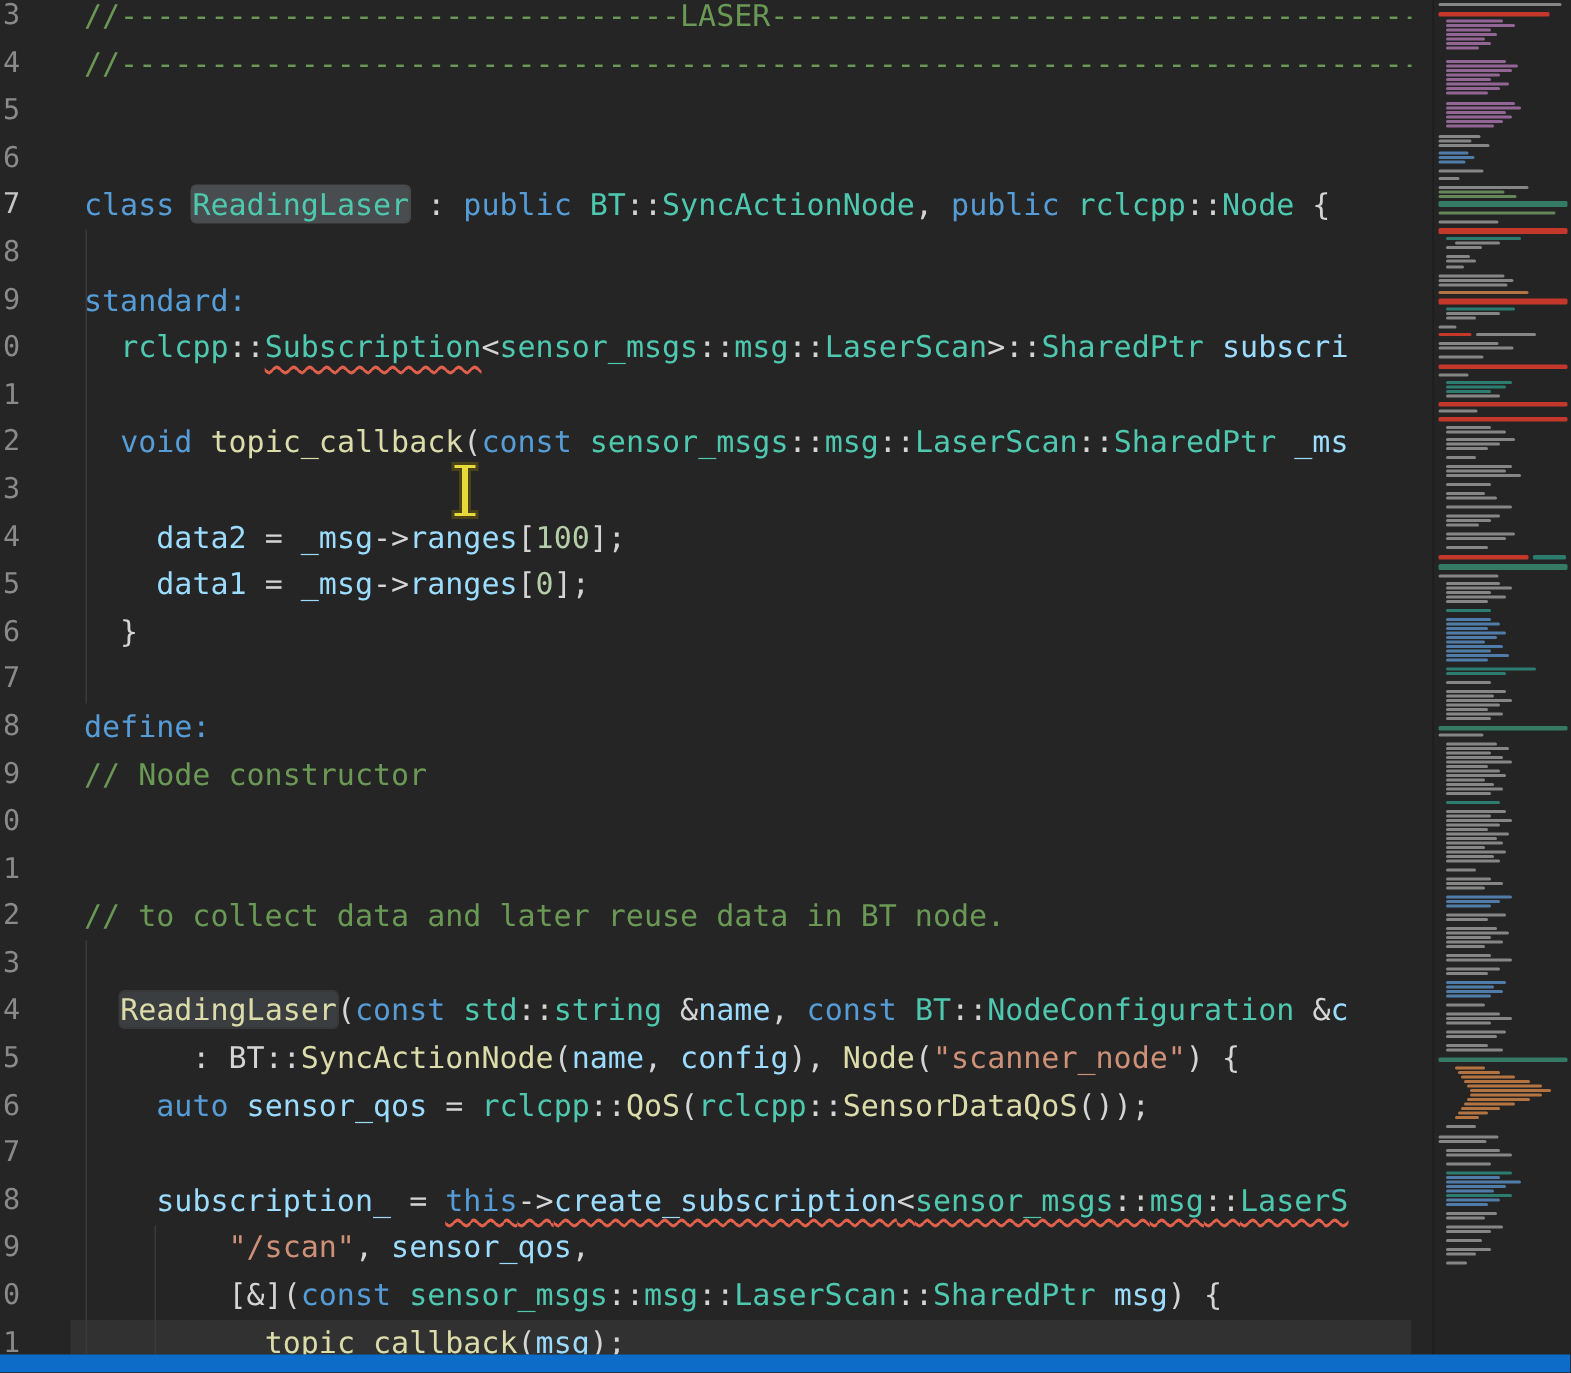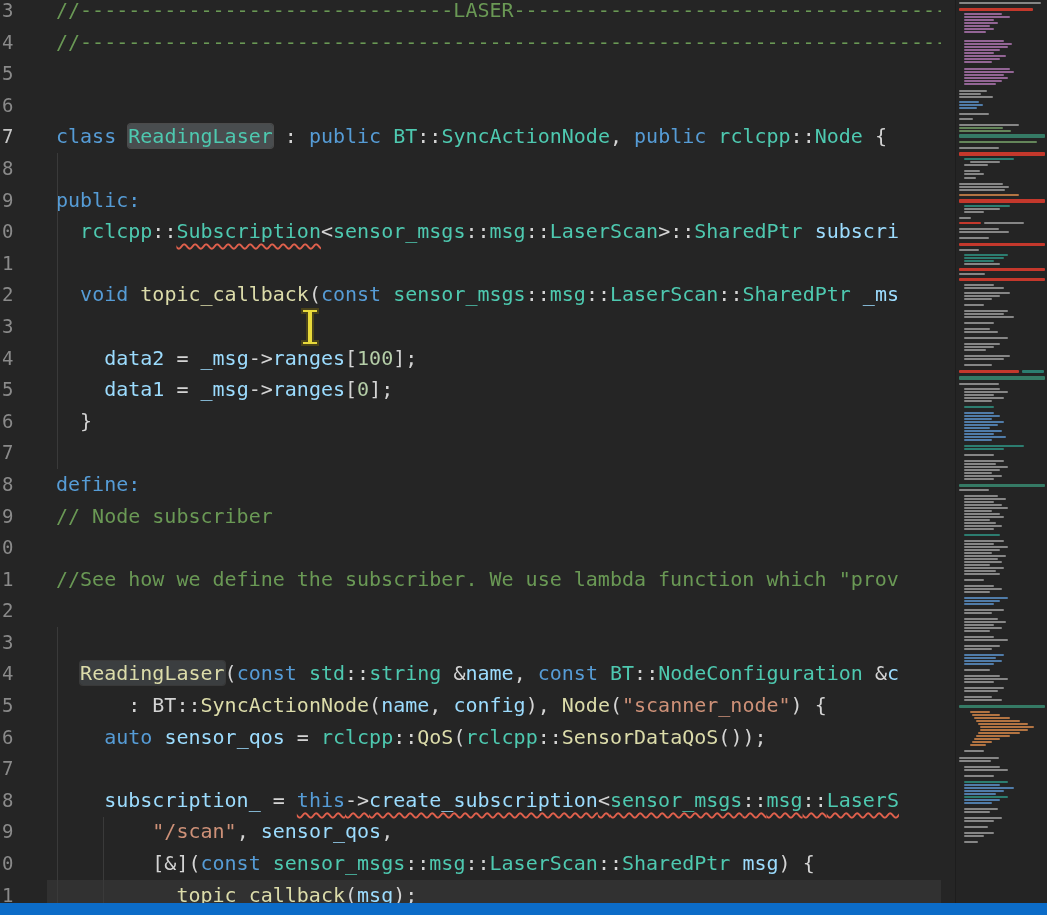--- a/index.html
+++ b/index.html
@@ -59,34 +59,34 @@
 <body>
 
 <div class="editor">
   <div class="code-viewport" id="code-lines">
       <div class="line"><span class="gutter">3</span><span class="tok" style="color: rgb(106, 153, 85);">//-------------------------------LASER---------------------------------------------</span></div>
       <div class="line"><span class="gutter">4</span><span class="tok" style="color: rgb(106, 153, 85);">//------------------------------------------------------------------------------</span></div>
       <div class="line"><span class="gutter">5</span></div>
       <div class="line"><span class="gutter">6</span></div>
       <div class="line"><span class="gutter bright">7</span><span class="tok" style="color: rgb(86, 156, 214);">class</span><span class="tok" style="color: rgb(212, 212, 212);"> </span><span class="tok hl" style="color: rgb(78, 201, 176);">ReadingLaser</span><span class="tok" style="color: rgb(212, 212, 212);"> : </span><span class="tok" style="color: rgb(86, 156, 214);">public</span><span class="tok" style="color: rgb(212, 212, 212);"> </span><span class="tok" style="color: rgb(78, 201, 176);">BT</span><span class="tok" style="color: rgb(212, 212, 212);">::</span><span class="tok" style="color: rgb(78, 201, 176);">SyncActionNode</span><span class="tok" style="color: rgb(212, 212, 212);">, </span><span class="tok" style="color: rgb(86, 156, 214);">public</span><span class="tok" style="color: rgb(212, 212, 212);"> </span><span class="tok" style="color: rgb(78, 201, 176);">rclcpp</span><span class="tok" style="color: rgb(212, 212, 212);">::</span><span class="tok" style="color: rgb(78, 201, 176);">Node</span><span class="tok" style="color: rgb(212, 212, 212);"> {</span></div>
       <div class="line"><span class="gutter">8</span></div>
-      <div class="line"><span class="gutter">9</span><span class="tok" style="color: rgb(86, 156, 214);">public:</span></div>
+      <div class="line"><span class="gutter">9</span><span class="tok" style="color: rgb(86, 156, 214);">standard:</span></div>
       <div class="line"><span class="gutter">0</span><span class="tok" style="color: rgb(212, 212, 212);">  </span><span class="tok" style="color: rgb(78, 201, 176);">rclcpp</span><span class="tok" style="color: rgb(212, 212, 212);">::</span><span class="tok sq" style="color: rgb(78, 201, 176);">Subscription</span><span class="tok" style="color: rgb(212, 212, 212);">&lt;</span><span class="tok" style="color: rgb(78, 201, 176);">sensor_msgs</span><span class="tok" style="color: rgb(212, 212, 212);">::</span><span class="tok" style="color: rgb(78, 201, 176);">msg</span><span class="tok" style="color: rgb(212, 212, 212);">::</span><span class="tok" style="color: rgb(78, 201, 176);">LaserScan</span><span class="tok" style="color: rgb(212, 212, 212);">&gt;::</span><span class="tok" style="color: rgb(78, 201, 176);">SharedPtr</span><span class="tok" style="color: rgb(212, 212, 212);"> </span><span class="tok" style="color: rgb(156, 220, 254);">subscri</span></div>
       <div class="line"><span class="gutter">1</span></div>
       <div class="line"><span class="gutter">2</span><span class="tok" style="color: rgb(212, 212, 212);">  </span><span class="tok" style="color: rgb(86, 156, 214);">void</span><span class="tok" style="color: rgb(212, 212, 212);"> </span><span class="tok" style="color: rgb(220, 220, 170);">topic_callback</span><span class="tok" style="color: rgb(212, 212, 212);">(</span><span class="tok" style="color: rgb(86, 156, 214);">const</span><span class="tok" style="color: rgb(212, 212, 212);"> </span><span class="tok" style="color: rgb(78, 201, 176);">sensor_msgs</span><span class="tok" style="color: rgb(212, 212, 212);">::</span><span class="tok" style="color: rgb(78, 201, 176);">msg</span><span class="tok" style="color: rgb(212, 212, 212);">::</span><span class="tok" style="color: rgb(78, 201, 176);">LaserScan</span><span class="tok" style="color: rgb(212, 212, 212);">::</span><span class="tok" style="color: rgb(78, 201, 176);">SharedPtr</span><span class="tok" style="color: rgb(212, 212, 212);"> </span><span class="tok" style="color: rgb(156, 220, 254);">_ms</span></div>
       <div class="line"><span class="gutter">3</span></div>
       <div class="line"><span class="gutter">4</span><span class="tok" style="color: rgb(212, 212, 212);">    </span><span class="tok" style="color: rgb(156, 220, 254);">data2</span><span class="tok" style="color: rgb(212, 212, 212);"> = </span><span class="tok" style="color: rgb(156, 220, 254);">_msg</span><span class="tok" style="color: rgb(212, 212, 212);">-&gt;</span><span class="tok" style="color: rgb(156, 220, 254);">ranges</span><span class="tok" style="color: rgb(212, 212, 212);">[</span><span class="tok" style="color: rgb(181, 206, 168);">100</span><span class="tok" style="color: rgb(212, 212, 212);">];</span></div>
       <div class="line"><span class="gutter">5</span><span class="tok" style="color: rgb(212, 212, 212);">    </span><span class="tok" style="color: rgb(156, 220, 254);">data1</span><span class="tok" style="color: rgb(212, 212, 212);"> = </span><span class="tok" style="color: rgb(156, 220, 254);">_msg</span><span class="tok" style="color: rgb(212, 212, 212);">-&gt;</span><span class="tok" style="color: rgb(156, 220, 254);">ranges</span><span class="tok" style="color: rgb(212, 212, 212);">[</span><span class="tok" style="color: rgb(181, 206, 168);">0</span><span class="tok" style="color: rgb(212, 212, 212);">];</span></div>
       <div class="line"><span class="gutter">6</span><span class="tok" style="color: rgb(212, 212, 212);">  }</span></div>
       <div class="line"><span class="gutter">7</span></div>
       <div class="line"><span class="gutter">8</span><span class="tok" style="color: rgb(86, 156, 214);">define:</span></div>
-      <div class="line"><span class="gutter">9</span><span class="tok" style="color: rgb(106, 153, 85);">// Node subscriber</span></div>
+      <div class="line"><span class="gutter">9</span><span class="tok" style="color: rgb(106, 153, 85);">// Node constructor</span></div>
       <div class="line"><span class="gutter">0</span></div>
-      <div class="line"><span class="gutter">1</span><span class="tok" style="color: rgb(106, 153, 85);">//See how we define the subscriber. We use lambda function which "prov</span></div>
-      <div class="line"><span class="gutter">2</span></div>
+      <div class="line"><span class="gutter">1</span></div>
+      <div class="line"><span class="gutter">2</span><span class="tok" style="color: rgb(106, 153, 85);">// to collect data and later reuse data in BT node.</span></div>
       <div class="line"><span class="gutter">3</span></div>
       <div class="line"><span class="gutter">4</span><span class="tok" style="color: rgb(212, 212, 212);">  </span><span class="tok hl2" style="color: rgb(220, 220, 170);">ReadingLaser</span><span class="tok" style="color: rgb(212, 212, 212);">(</span><span class="tok" style="color: rgb(86, 156, 214);">const</span><span class="tok" style="color: rgb(212, 212, 212);"> </span><span class="tok" style="color: rgb(78, 201, 176);">std</span><span class="tok" style="color: rgb(212, 212, 212);">::</span><span class="tok" style="color: rgb(78, 201, 176);">string</span><span class="tok" style="color: rgb(212, 212, 212);"> &amp;</span><span class="tok" style="color: rgb(156, 220, 254);">name</span><span class="tok" style="color: rgb(212, 212, 212);">, </span><span class="tok" style="color: rgb(86, 156, 214);">const</span><span class="tok" style="color: rgb(212, 212, 212);"> </span><span class="tok" style="color: rgb(78, 201, 176);">BT</span><span class="tok" style="color: rgb(212, 212, 212);">::</span><span class="tok" style="color: rgb(78, 201, 176);">NodeConfiguration</span><span class="tok" style="color: rgb(212, 212, 212);"> &amp;</span><span class="tok" style="color: rgb(156, 220, 254);">c</span></div>
       <div class="line"><span class="gutter">5</span><span class="tok" style="color: rgb(212, 212, 212);">      : </span><span class="tok" style="color: rgb(212, 212, 212);">BT</span><span class="tok" style="color: rgb(212, 212, 212);">::</span><span class="tok" style="color: rgb(220, 220, 170);">SyncActionNode</span><span class="tok" style="color: rgb(212, 212, 212);">(</span><span class="tok" style="color: rgb(156, 220, 254);">name</span><span class="tok" style="color: rgb(212, 212, 212);">, </span><span class="tok" style="color: rgb(156, 220, 254);">config</span><span class="tok" style="color: rgb(212, 212, 212);">), </span><span class="tok" style="color: rgb(220, 220, 170);">Node</span><span class="tok" style="color: rgb(212, 212, 212);">(</span><span class="tok" style="color: rgb(206, 145, 120);">"scanner_node"</span><span class="tok" style="color: rgb(212, 212, 212);">) {</span></div>
       <div class="line"><span class="gutter">6</span><span class="tok" style="color: rgb(212, 212, 212);">    </span><span class="tok" style="color: rgb(86, 156, 214);">auto</span><span class="tok" style="color: rgb(212, 212, 212);"> </span><span class="tok" style="color: rgb(156, 220, 254);">sensor_qos</span><span class="tok" style="color: rgb(212, 212, 212);"> = </span><span class="tok" style="color: rgb(78, 201, 176);">rclcpp</span><span class="tok" style="color: rgb(212, 212, 212);">::</span><span class="tok" style="color: rgb(220, 220, 170);">QoS</span><span class="tok" style="color: rgb(212, 212, 212);">(</span><span class="tok" style="color: rgb(78, 201, 176);">rclcpp</span><span class="tok" style="color: rgb(212, 212, 212);">::</span><span class="tok" style="color: rgb(220, 220, 170);">SensorDataQoS</span><span class="tok" style="color: rgb(212, 212, 212);">());</span></div>
       <div class="line"><span class="gutter">7</span></div>
       <div class="line"><span class="gutter">8</span><span class="tok" style="color: rgb(212, 212, 212);">    </span><span class="tok" style="color: rgb(156, 220, 254);">subscription_</span><span class="tok" style="color: rgb(212, 212, 212);"> = </span><span class="tok sq" style="color: rgb(86, 156, 214);">this</span><span class="tok sq" style="color: rgb(212, 212, 212);">-&gt;</span><span class="tok sq" style="color: rgb(156, 220, 254);">create_subscription</span><span class="tok sq" style="color: rgb(212, 212, 212);">&lt;</span><span class="tok sq" style="color: rgb(78, 201, 176);">sensor_msgs</span><span class="tok sq" style="color: rgb(212, 212, 212);">::</span><span class="tok sq" style="color: rgb(78, 201, 176);">msg</span><span class="tok sq" style="color: rgb(212, 212, 212);">::</span><span class="tok sq" style="color: rgb(78, 201, 176);">LaserS</span></div>
       <div class="line"><span class="gutter">9</span><span class="tok" style="color: rgb(212, 212, 212);">        </span><span class="tok" style="color: rgb(206, 145, 120);">"/scan"</span><span class="tok" style="color: rgb(212, 212, 212);">, </span><span class="tok" style="color: rgb(156, 220, 254);">sensor_qos</span><span class="tok" style="color: rgb(212, 212, 212);">,</span></div>
       <div class="line"><span class="gutter">0</span><span class="tok" style="color: rgb(212, 212, 212);">        [&amp;](</span><span class="tok" style="color: rgb(86, 156, 214);">const</span><span class="tok" style="color: rgb(212, 212, 212);"> </span><span class="tok" style="color: rgb(78, 201, 176);">sensor_msgs</span><span class="tok" style="color: rgb(212, 212, 212);">::</span><span class="tok" style="color: rgb(78, 201, 176);">msg</span><span class="tok" style="color: rgb(212, 212, 212);">::</span><span class="tok" style="color: rgb(78, 201, 176);">LaserScan</span><span class="tok" style="color: rgb(212, 212, 212);">::</span><span class="tok" style="color: rgb(78, 201, 176);">SharedPtr</span><span class="tok" style="color: rgb(212, 212, 212);"> </span><span class="tok" style="color: rgb(156, 220, 254);">msg</span><span class="tok" style="color: rgb(212, 212, 212);">) {</span></div>
       <div class="line cur"><span class="gutter">1</span><span class="tok" style="color: rgb(212, 212, 212);">          </span><span class="tok" style="color: rgb(220, 220, 170);">topic_callback</span><span class="tok" style="color: rgb(212, 212, 212);">(</span><span class="tok" style="color: rgb(156, 220, 254);">msg</span><span class="tok" style="color: rgb(212, 212, 212);">);</span></div>
     </div>

